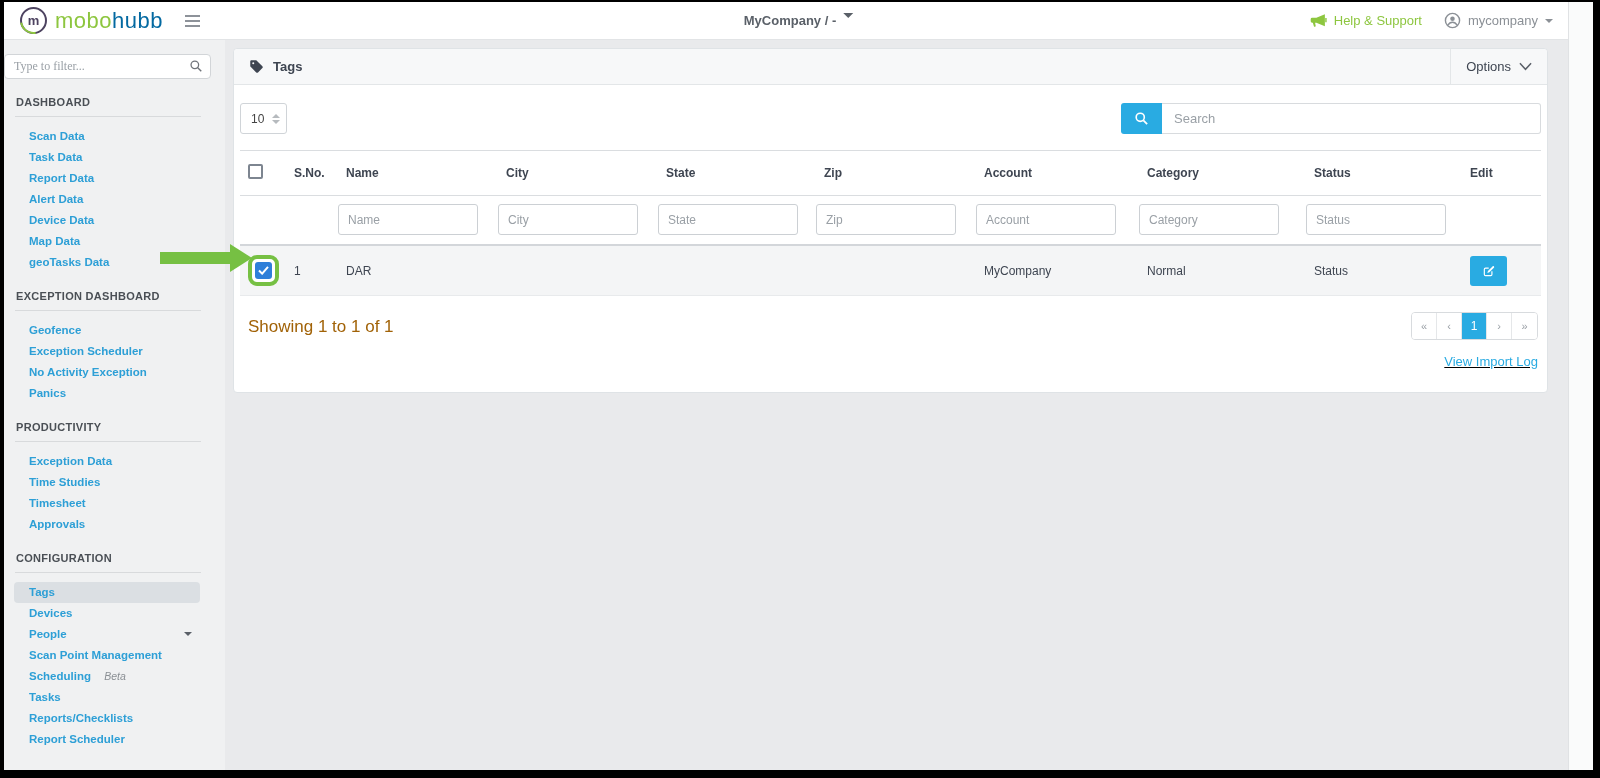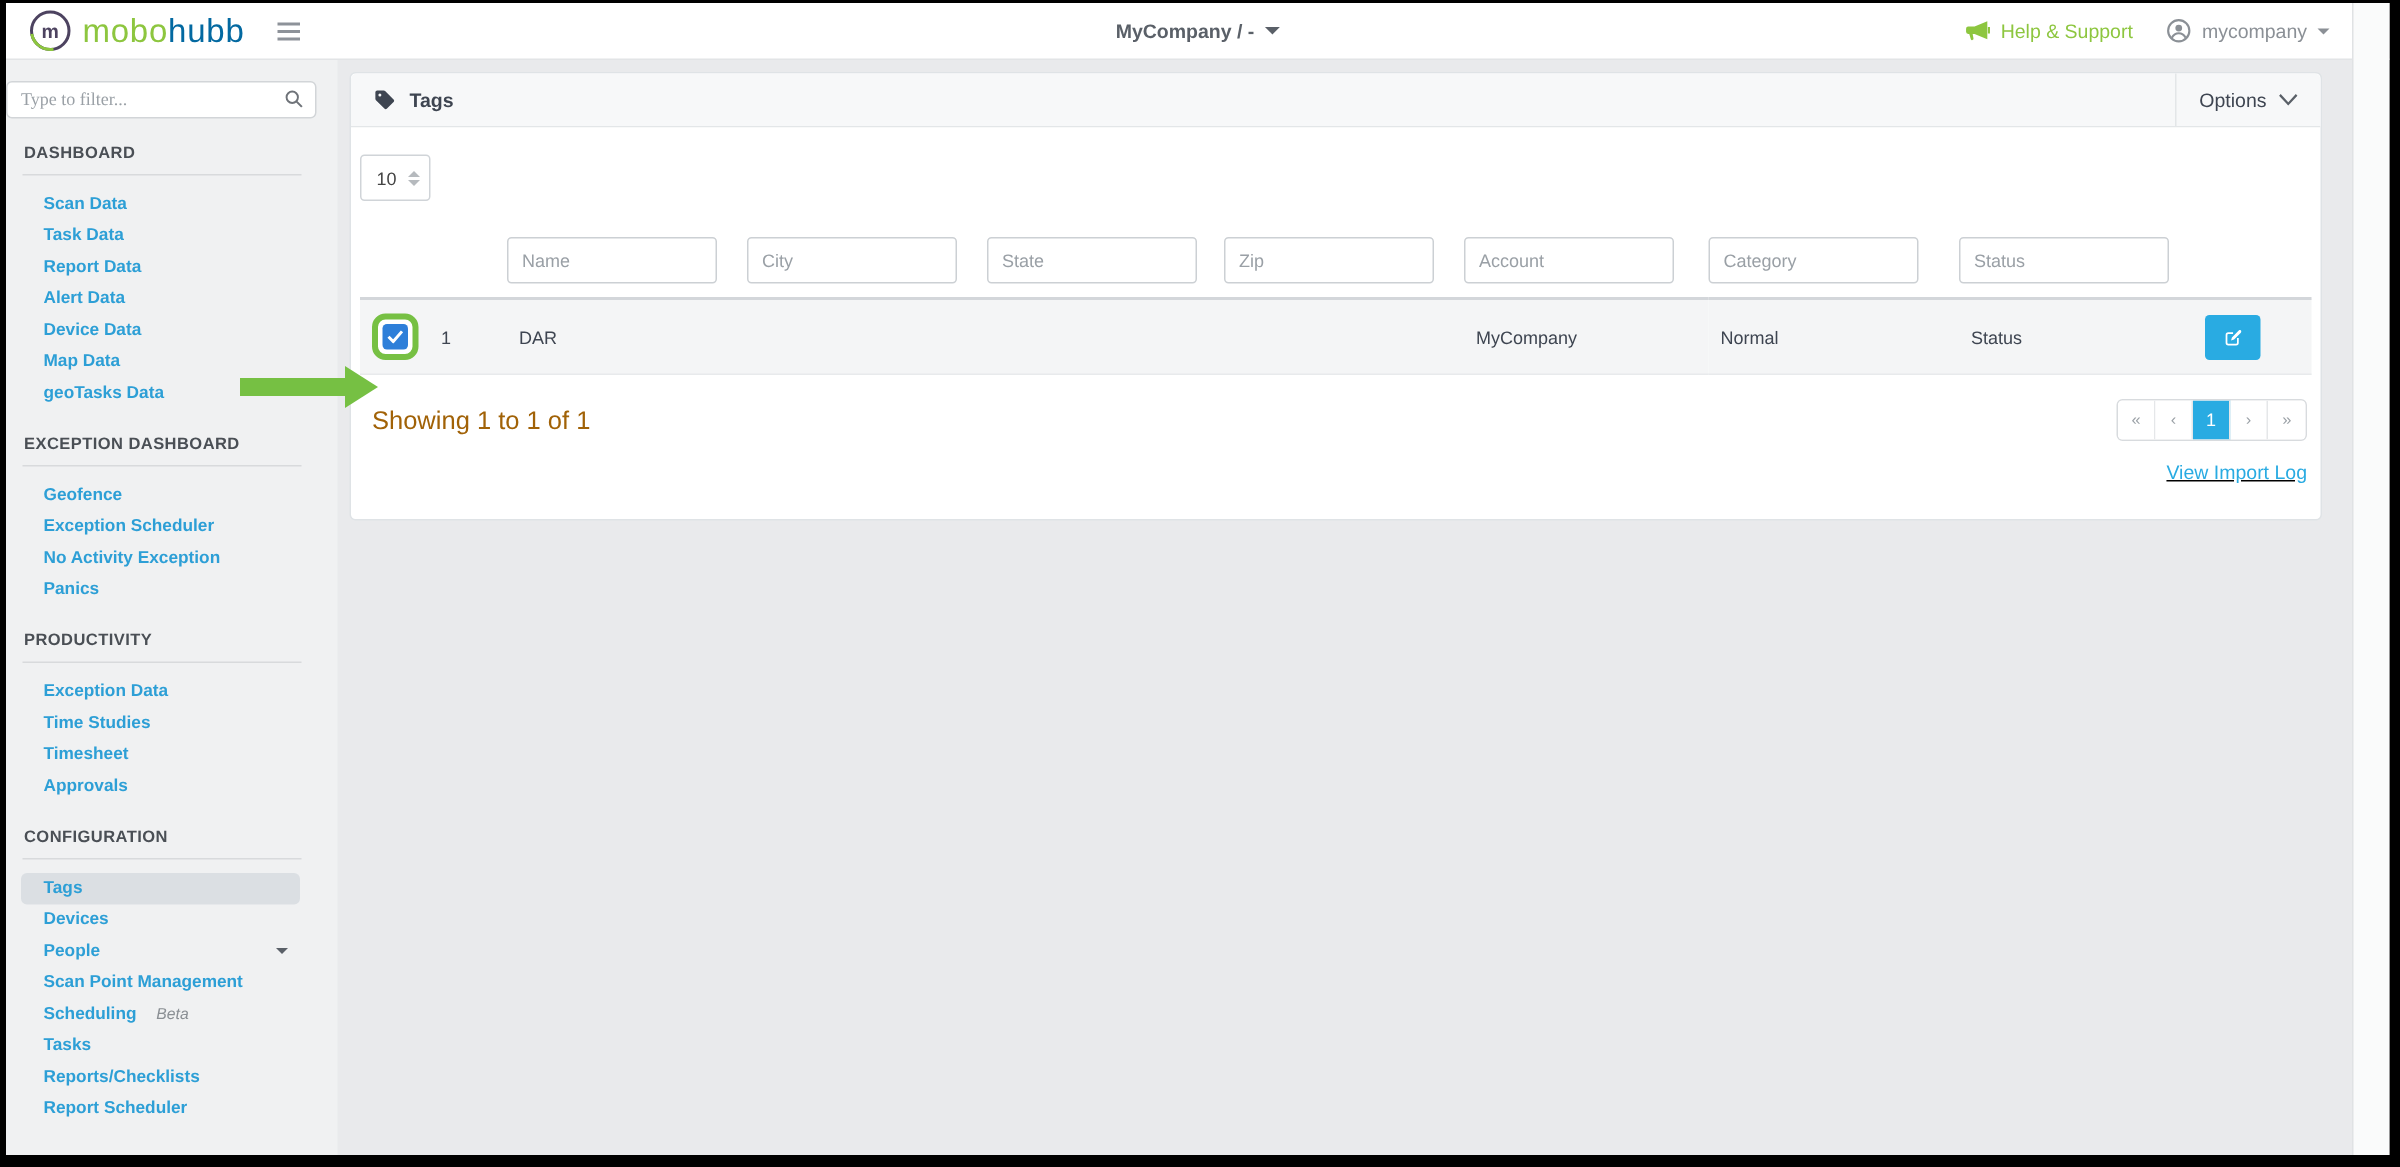--- a/index.html
+++ b/index.html
@@ -32,21 +32,21 @@
     border-radius: 50%; transform: rotate(35deg);
   }
   .logo-m { font-size: 13px; font-weight: bold; color: #4d4360; line-height: 1; }
   .brand-text { margin-left: 8px; font-size: 22px; font-weight: 500; letter-spacing: 0.5px; }
   .brand-text .mobo { color: #8dc63f; }
   .brand-text .hubb { color: #0369a1; }
   .hamburger { margin-left: 22px; cursor: pointer; display: inline-flex; flex-direction: column; gap: 3px; }
   .hamburger span { display: block; width: 15px; height: 2px; background: #8d9299; }
   .company-switch {
     position: absolute; left: 50%; transform: translateX(-50%);
-    display: flex; align-items: center; gap: 7px;
+    display: flex; gap: 7px;
     font-size: 13px; font-weight: 600; color: #5a6068; cursor: pointer;
   }
   .caret-down { width: 0; height: 0; border-left: 5px solid transparent; border-right: 5px solid transparent; border-top: 5px solid #5a6068; display: inline-block; }
   .topbar-right { margin-left: auto; display: flex; align-items: center; gap: 22px; padding-right: 40px; }
   .help-link { display: flex; align-items: center; gap: 7px; color: #8dc63f; font-size: 13px; font-weight: 500; cursor: pointer; }
   .user-menu { display: flex; align-items: center; gap: 7px; color: #8b9096; font-size: 13px; cursor: pointer; }
   .user-menu .caret-down { border-top-color: #8b9096; border-left-width: 4px; border-right-width: 4px; border-top-width: 4px; }
 
   
   .sidebar {
@@ -295,36 +295,59 @@
 
       <div class="panel-body">
         <div class="controls-row">
           <div class="page-size">
             <span>10</span>
             <span class="spinner">
                 <i class="up"></i>
                 <i class="dn"></i>
               </span>
           </div>
+          <div class="search-group">
+            <button class="search-btn">
+              <svg width="15" height="15" viewBox="0 0 24 24">
+                <circle cx="10" cy="10" r="6.5" fill="none" stroke="#fff" stroke-width="2.6"></circle>
+                <path d="M15 15 L21 21" stroke="#fff" stroke-width="2.8"></path>
+              </svg>
+            </button>
+            <input class="search-input" type="text" placeholder="Search" style="">
+          </div>
         </div>
 
         <table class="data-table">
           <colgroup>
             <col style="width:46px">
               <col style="width:52px">
               <col style="width:160px">
               <col style="width:160px">
             <col style="width:158px">
               <col style="width:160px">
               <col style="width:163px">
               <col style="width:167px">
             <col style="width:156px">
               <col>
           </colgroup>
           <thead>
+            <tr>
+              <th>
+                <span class="checkbox"></span>
+              </th>
+              <th>S.No.</th>
+              <th>Name</th>
+              <th>City</th>
+              <th>State</th>
+              <th>Zip</th>
+              <th>Account</th>
+              <th>Category</th>
+              <th>Status</th>
+              <th>Edit</th>
+            </tr>
             <tr class="filter-row">
               <td></td>
               <td></td>
               <td><input class="col-input" type="text" placeholder="Name" style=""></td>
               <td><input class="col-input" type="text" placeholder="City" style=""></td>
               <td><input class="col-input" type="text" placeholder="State" style=""></td>
               <td><input class="col-input" type="text" placeholder="Zip" style=""></td>
               <td><input class="col-input" type="text" placeholder="Account" style=""></td>
               <td><input class="col-input" type="text" placeholder="Category" style=""></td>
               <td><input class="col-input" type="text" placeholder="Status" style=""></td>

